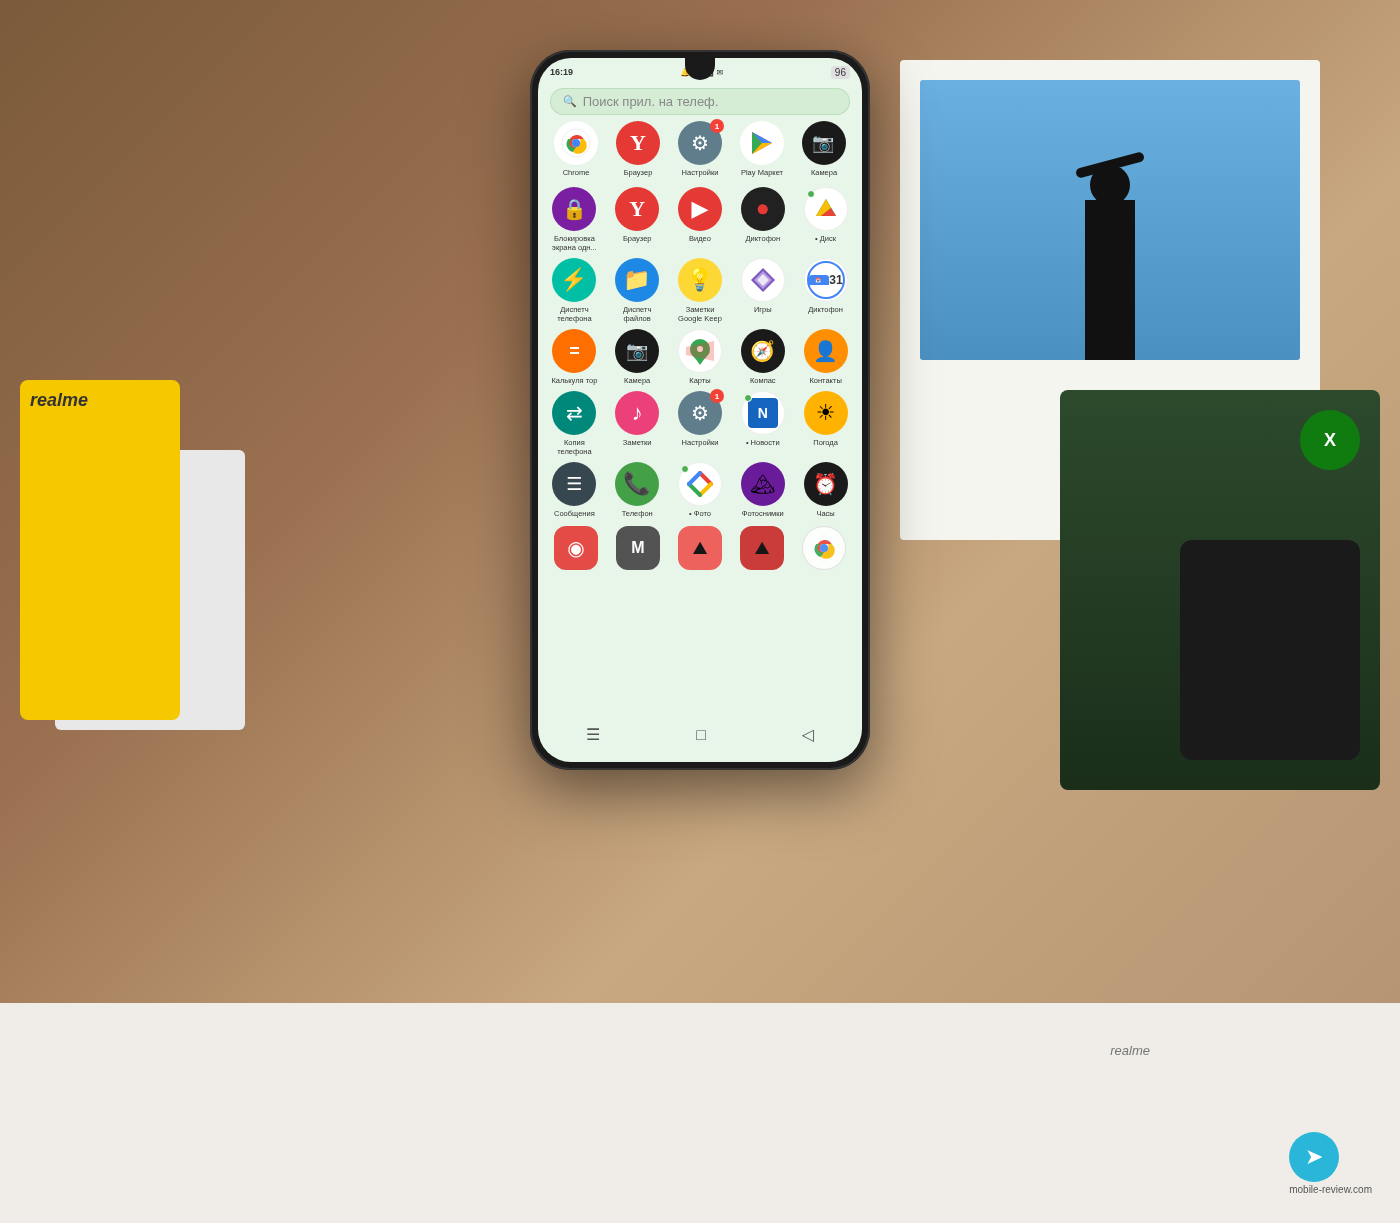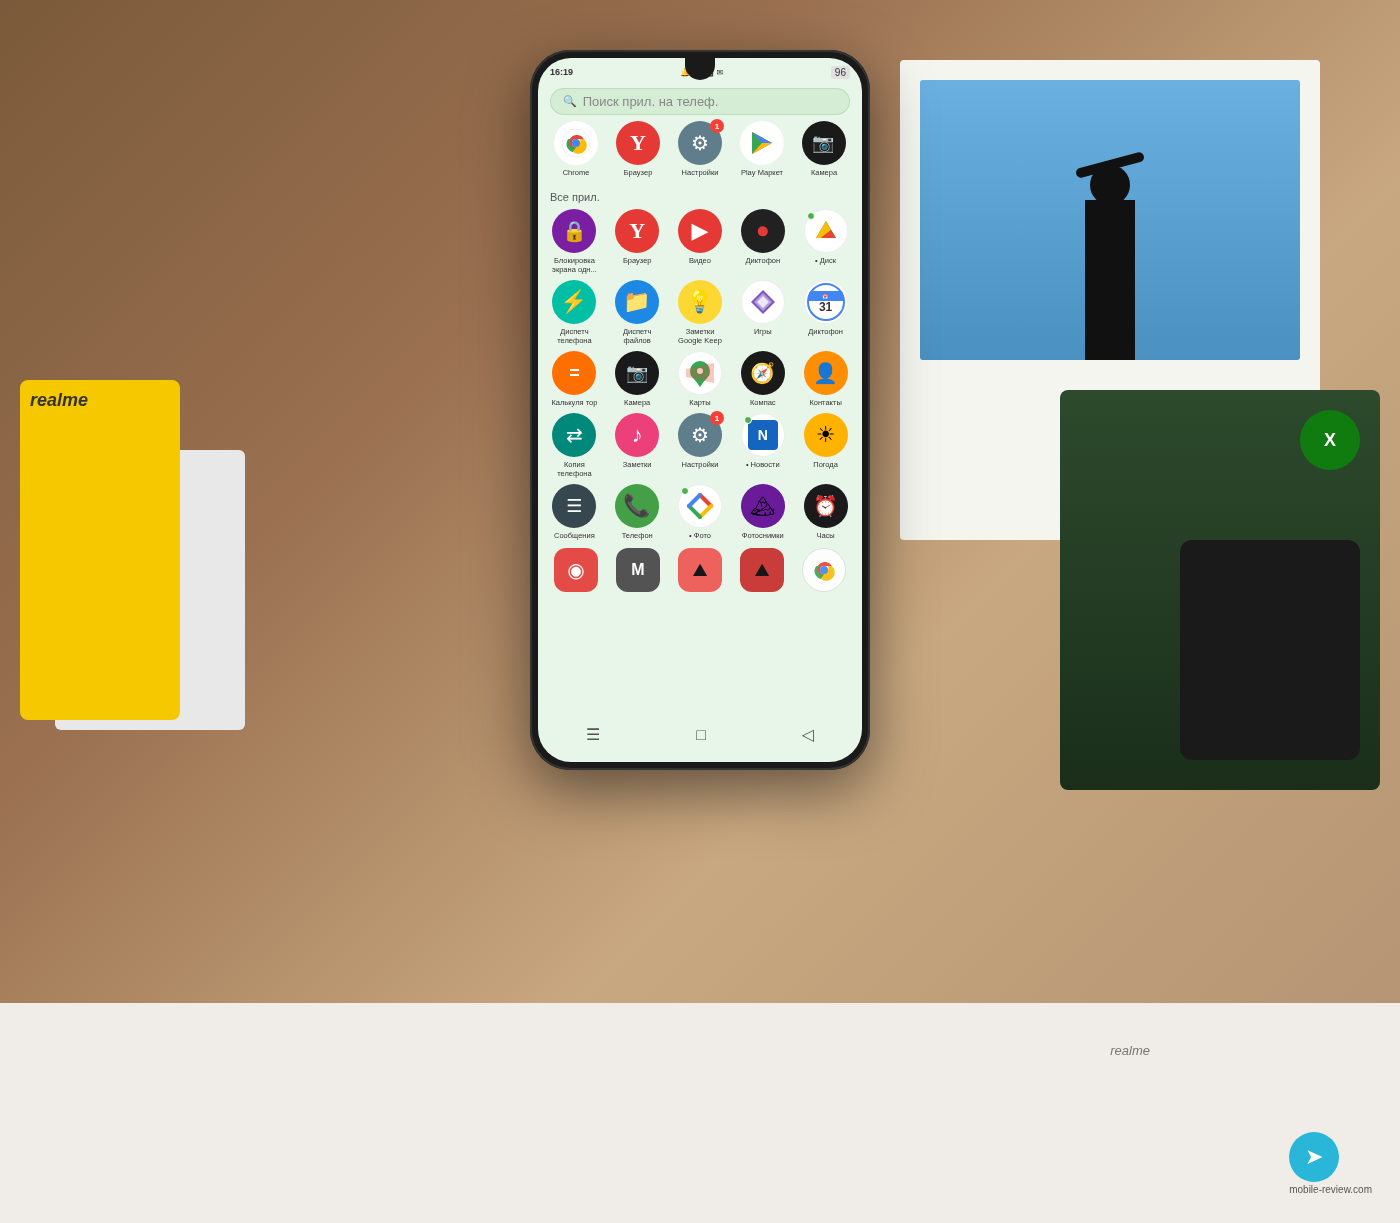--- a/index.html
+++ b/index.html
@@ -324,23 +324,20 @@
             </div>
 
             <div class="app-item">
               <div class="app-icon" style="background:#1a1a1a;position:relative;">
                 <span style="color:white;font-size:18px;">📷</span>
               </div>
               <span class="app-label">Камера</span>
             </div>
           </div>
 
-          <div class="section-label">
-            <span>Все прил.</span>
-          </div>
 
           <div class="app-grid">
 
             <div class="app-item">
               <div class="app-icon" style="background:#7B1FA2;">
                 <span style="color:white;font-size:20px;">🔒</span>
               </div>
               <span class="app-label">Блокировка экрана одн...</span>
             </div>
             <div class="app-item">
@@ -396,21 +393,21 @@
                 <svg width="28" height="28" viewBox="0 0 28 28">
                   <polygon points="14,2 26,14 14,26 2,14" fill="#7E57C2"></polygon>
                   <polygon points="14,5 23,14 14,23 5,14" fill="#B39DDB"></polygon>
                   <polygon points="14,8 20,14 14,20 8,14" fill="#EDE7F6"></polygon>
                 </svg>
               </div>
               <span class="app-label">Игры</span>
             </div>
             <div class="app-item">
               <div class="app-icon" style="background:white;border:1px solid #eee;">
-                <div style="width:38px;height:38px;background:white;border-radius:50%;display:flex;align-items:center;justify-content:center;flex-direction:column;border:2px solid #4285F4;">
+                <div style="width:38px;height:38px;background:white;border-radius:50%;display:flex;align-items:center;justify-content:center;border:2px solid #4285F4;">
                   <div style="background:#4285F4;width:100%;height:10px;border-radius:3px 3px 0 0;display:flex;align-items:center;justify-content:center;font-size:5px;color:white;">📅</div>
                   <div style="font-size:12px;font-weight:bold;color:#333;line-height:1;">31</div>
                 </div>
               </div>
               <span class="app-label">Диктофон</span>
             </div>
 
             <div class="app-item">
               <div class="app-icon" style="background:#FF6F00;">
                 <span style="color:white;font-size:18px;font-weight:bold;">=</span>

